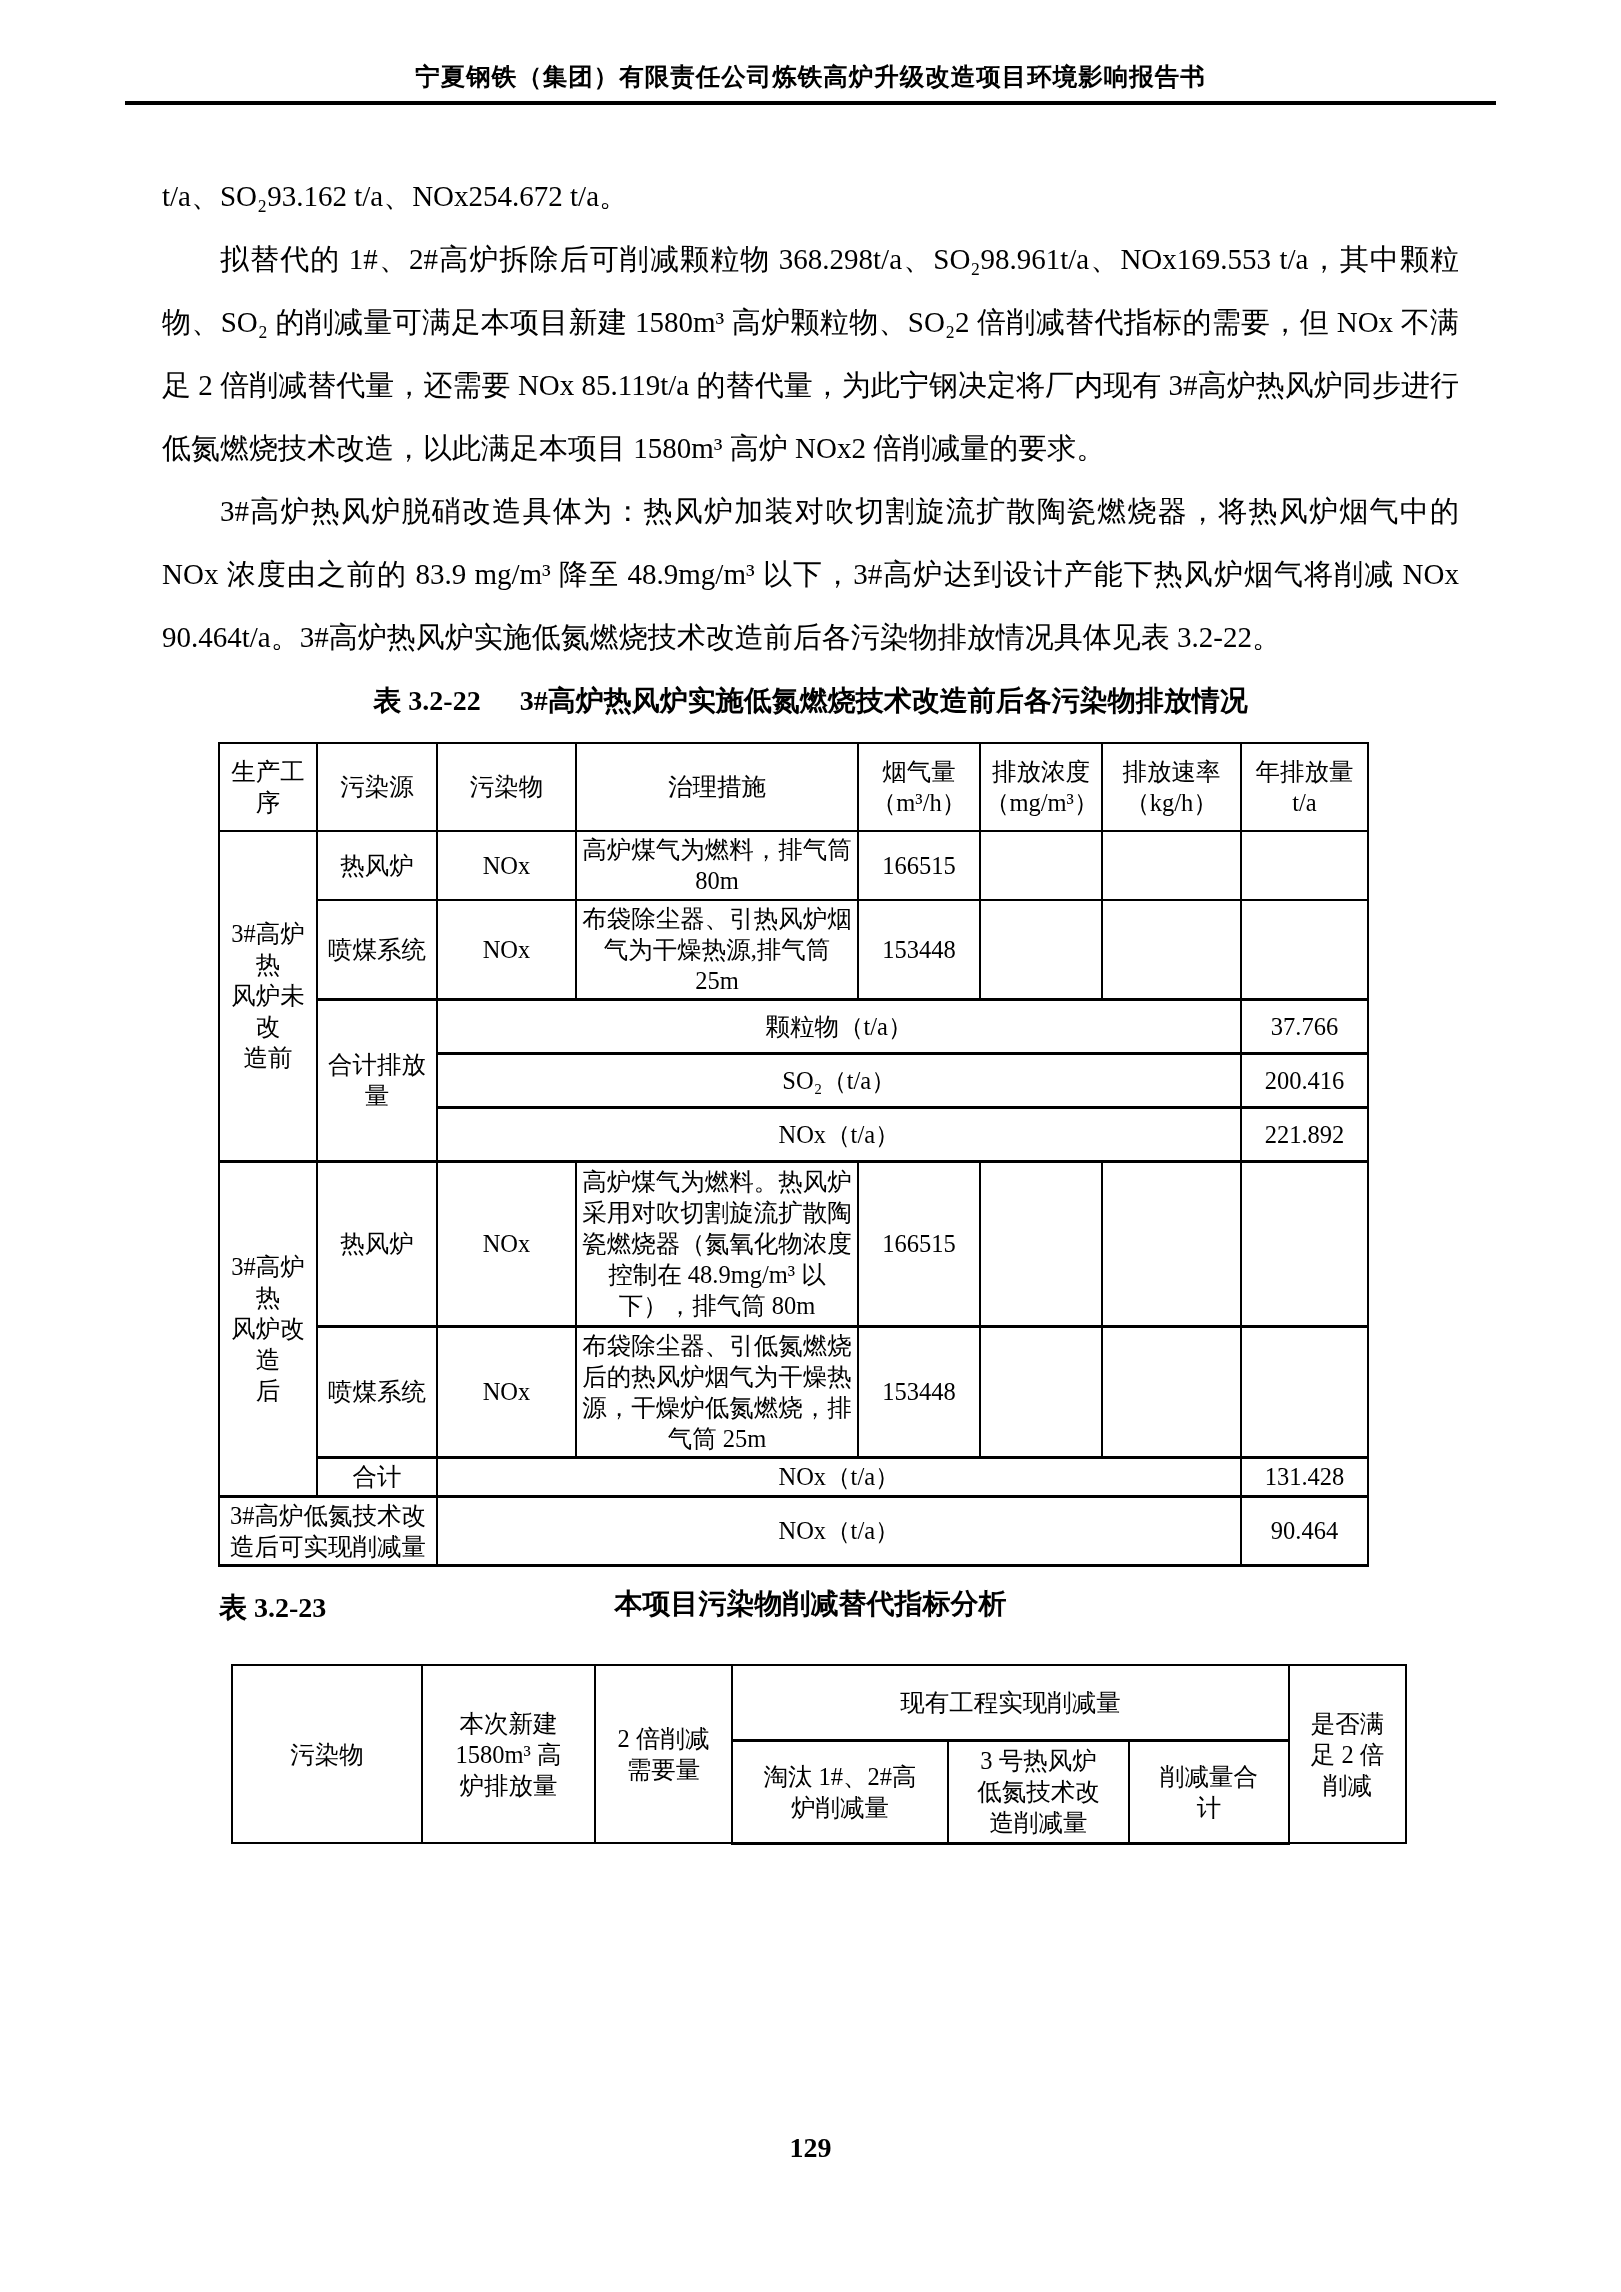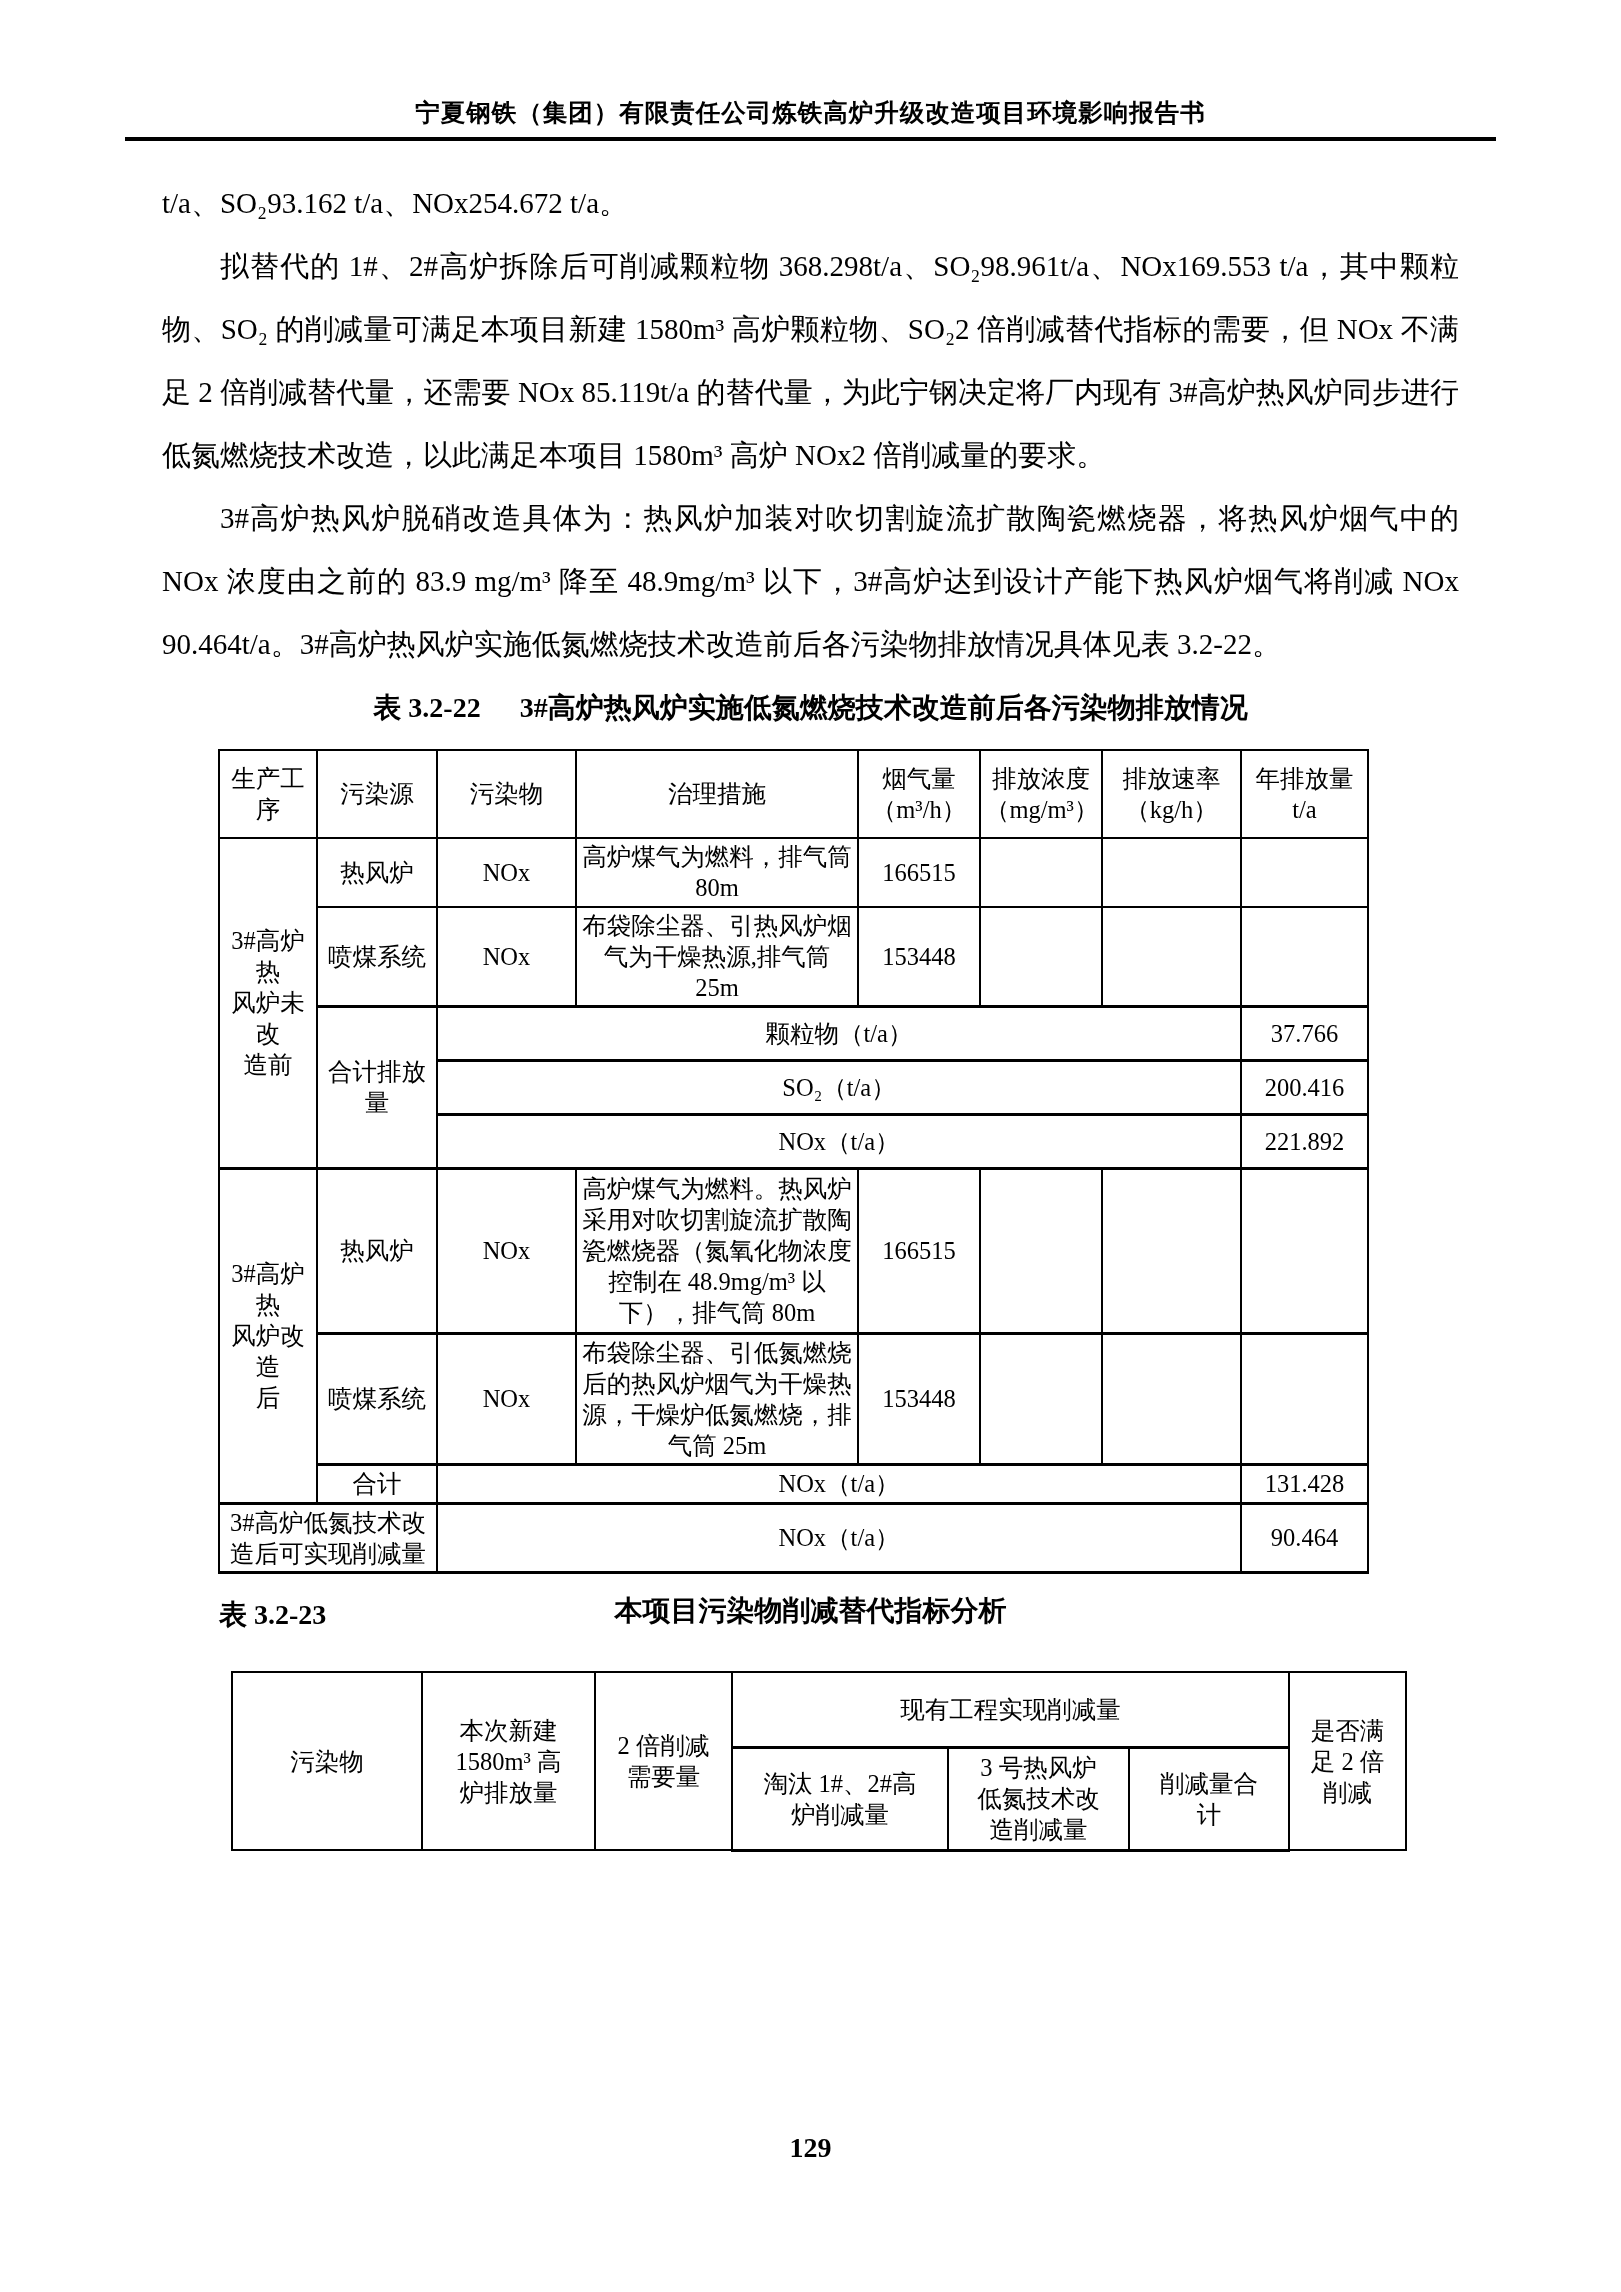--- a/index.html
+++ b/index.html
@@ -7,29 +7,29 @@
     position:relative;
     width:1621px;height:2293px;
     margin:0 auto;
     background:#ffffff;
     color:#000;
     font-family:"Liberation Serif","DejaVu Serif",serif;
     overflow:hidden;
   }
   .doc-header{
     margin:0 125px;
-    padding-top:96px;
+    padding-top:60px;
     padding-bottom:7.8px;
     border-bottom:4.9px solid #000;
     text-align:center;
     font-size:24.5px;
     font-weight:bold;
     letter-spacing:1px;
   }
-  .content{margin:0 162px;padding-top:31px;}
+  .content{margin:0 162px;padding-top:60px;}
   .para{
     font-size:29px;
     line-height:63px;
     text-align:justify;
     margin:0;
   }
   .indent{text-indent:2em;}
   .table-caption{
     font-size:28px;
     line-height:63px;

